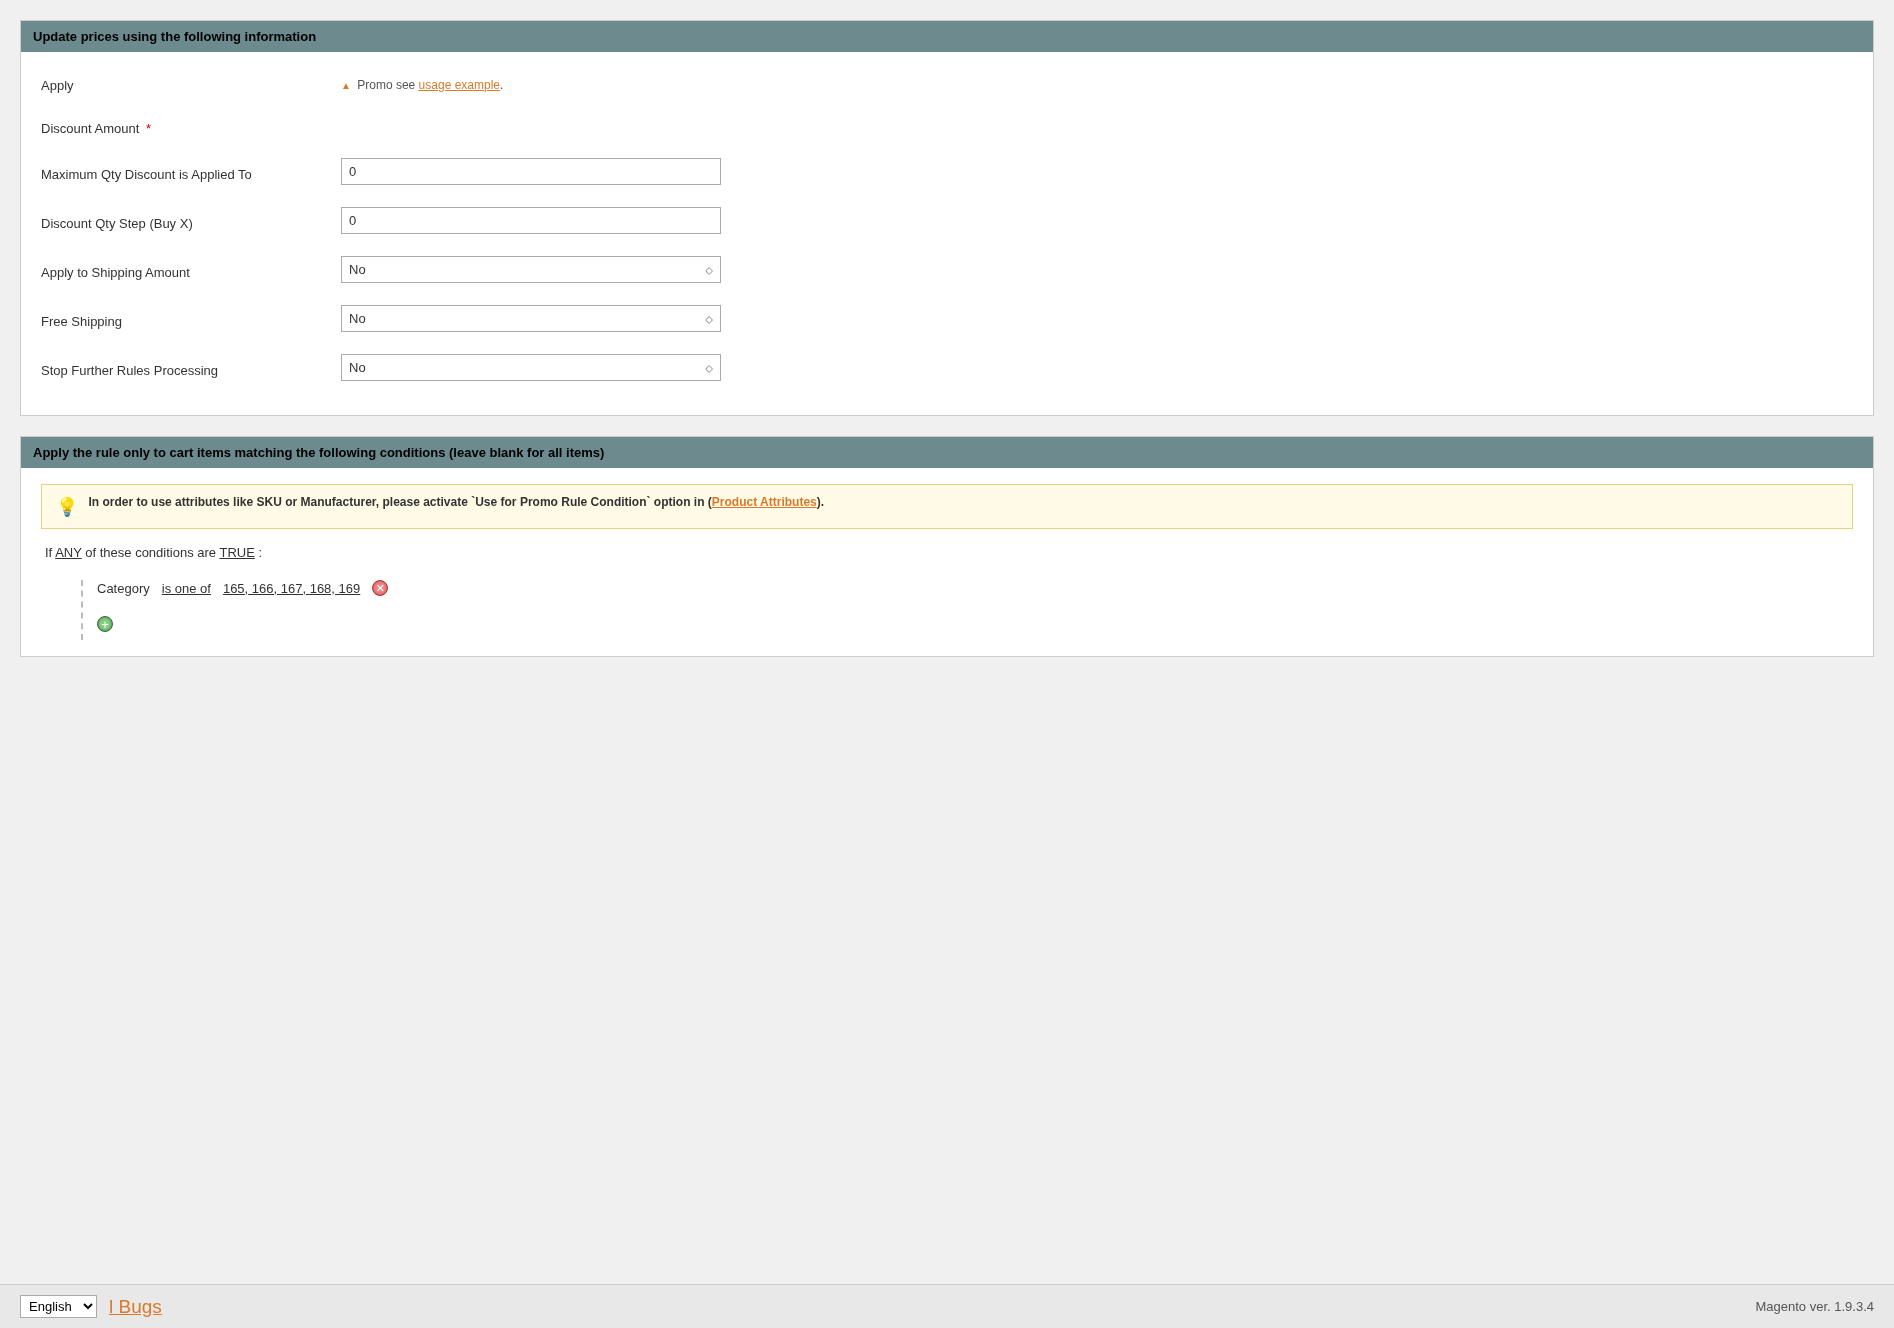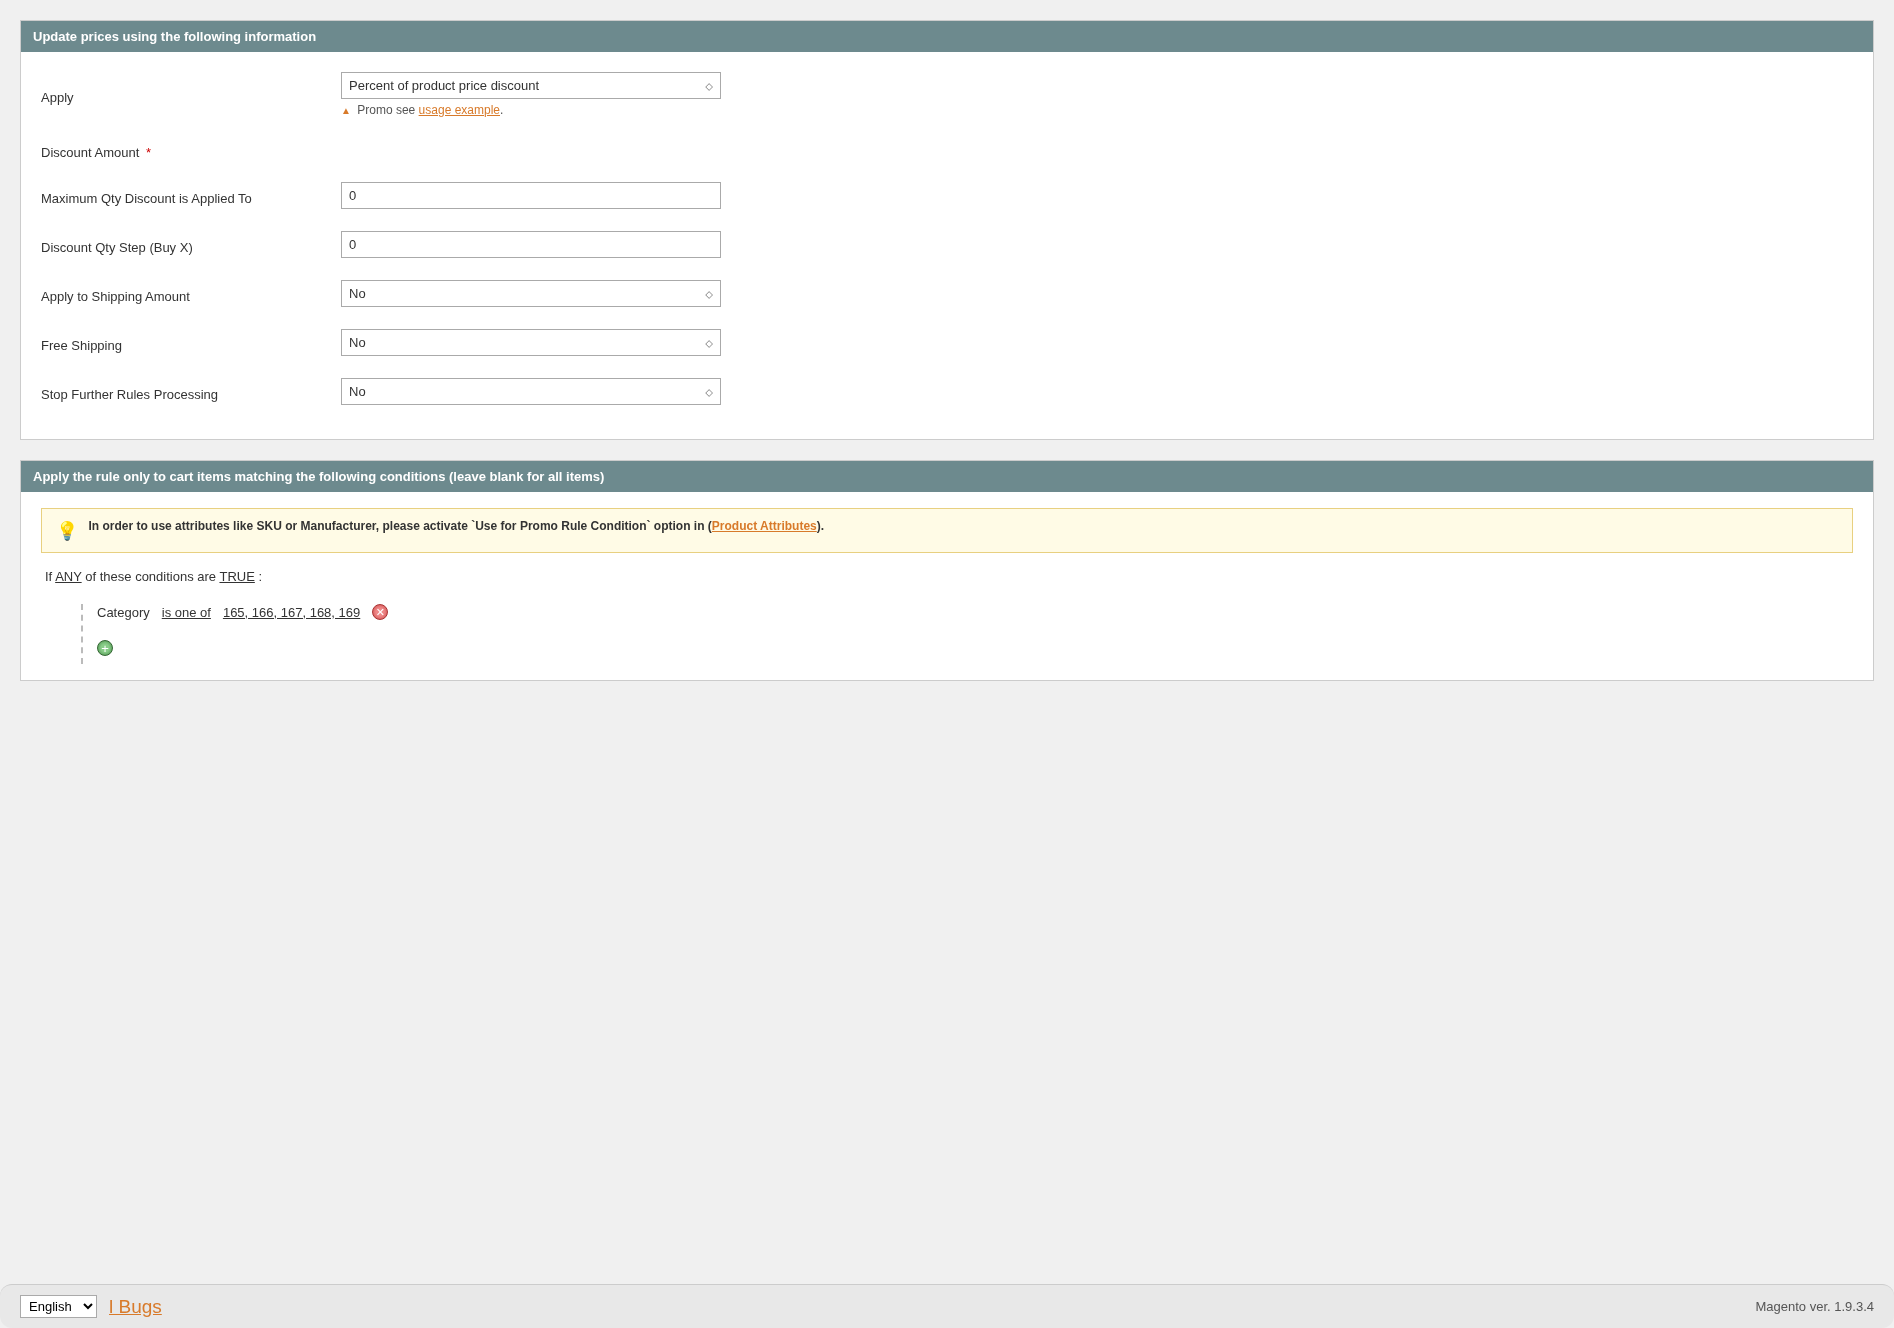--- a/index.html
+++ b/index.html
@@ -25,21 +25,21 @@
 
     
     .section-panel {
       border: 1px solid #ccc;
       margin-bottom: 20px;
       background: #fff;
     }
 
     .section-header {
       background: #6d8a8e;
-      color: #ffffff;
+      color: #000000;
       font-weight: bold;
       font-size: 13px;
       padding: 8px 12px;
     }
 
     .section-body {
       padding: 16px 20px;
     }
 
     
@@ -237,21 +237,20 @@
     }
 
     
     .page-footer {
       border-top: 1px solid #ccc;
       background: #e8e8e8;
       padding: 10px 20px;
       display: flex;
       justify-content: space-between;
       align-items: center;
-      border-radius: 12px;
     }
 
     .footer-left {
       display: flex;
       gap: 12px;
       align-items: center;
     }
 
     .footer-link {
       color: #d87a2a;
@@ -289,28 +288,20 @@
       <div class="section-header">
         <span>Update prices using the following information</span>
       </div>
       <div class="section-body">
 
         <div class="form-row">
           <div class="form-label">
             <span>Apply</span>
           </div>
           <div class="form-field">
-            <div class="select-wrapper">
-              <select>
-                <option>Percent of product price discount</option>
-                <option>Fixed amount discount</option>
-                <option>Fixed amount discount for whole cart</option>
-                <option>Buy X get Y free (discount amount is Y)</option>
-              </select>
-            </div>
             <div class="hint-text">
               <span class="hint-arrow">▲</span>
               <span>Promo see </span><a href="#">usage example</a><span>.</span>
             </div>
           </div>
         </div>
 
         <div class="form-row">
           <div class="form-label">
             <span>Discount Amount</span><span class="required"> *</span>

